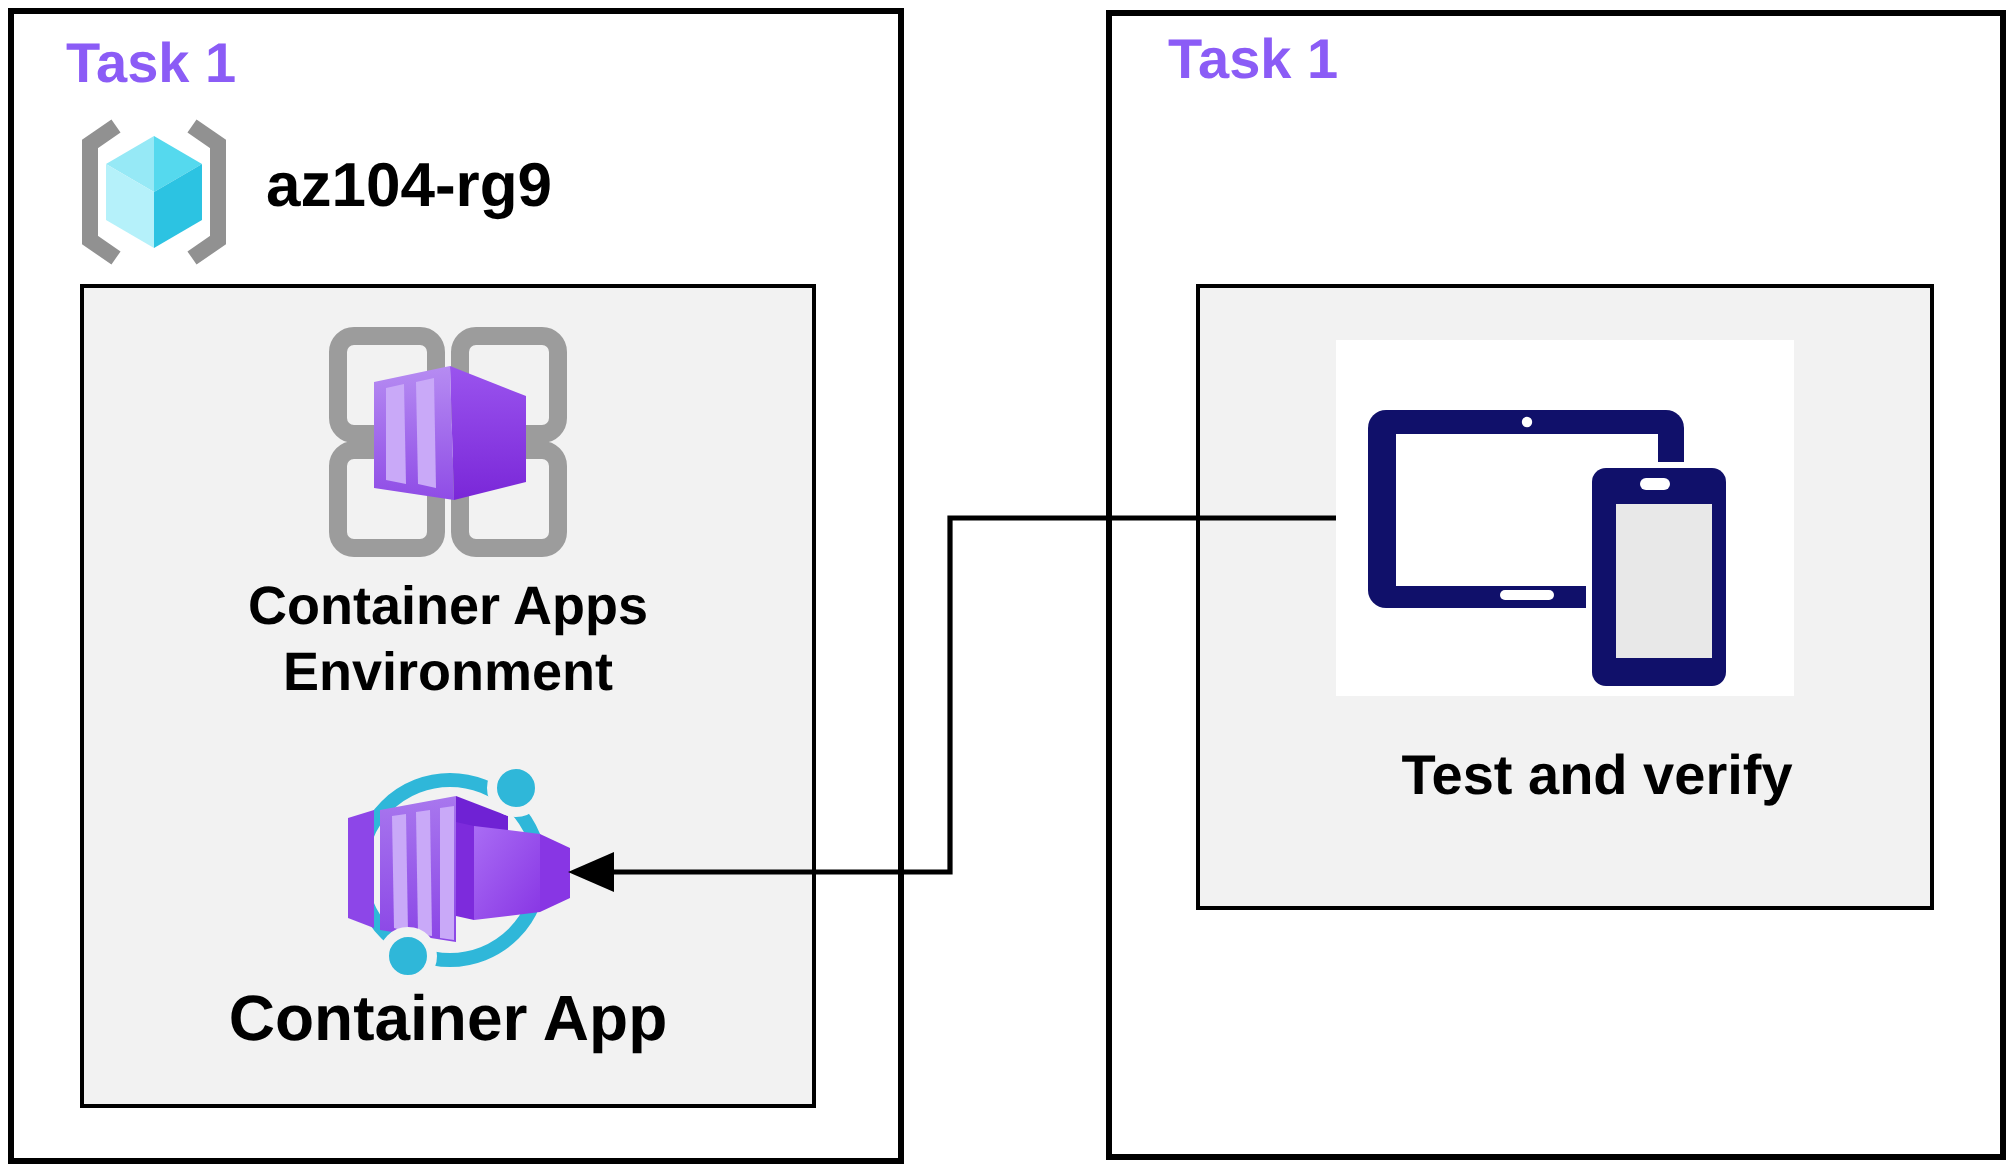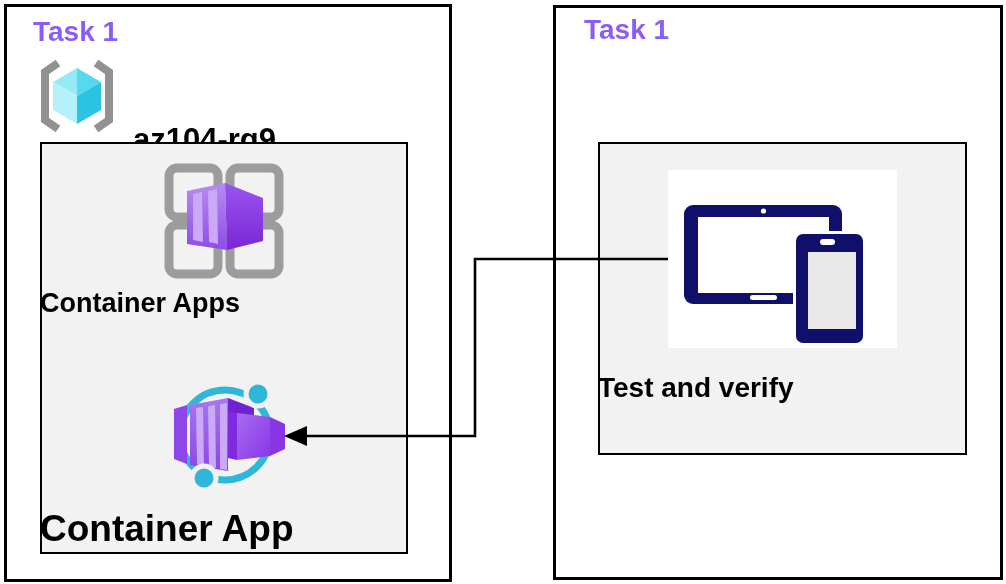--- a/index.html
+++ b/index.html
@@ -17,29 +17,29 @@
     white-space:nowrap;line-height:32px;
   }
   #task1-title{left:30px;top:13px}
   #task2-title{left:584px;top:14px}
   .panel{
     position:absolute;background:#F2F2F2;border:2px solid #000;box-sizing:border-box;
   }
   #task1-panel{left:40px;top:142px;width:368px;height:412px}
   #task2-panel{left:598px;top:142px;width:369px;height:313px}
   .node-label{
-    position:absolute;font-weight:bold;color:#000;text-align:left;
+    position:absolute;font-weight:bold;color:#000;text-align:center;
     font-size:27px;line-height:33px;white-space:nowrap;
   }
   #env-label{left:40px;top:287px;width:368px}
-  #app-label{left:40px;top:512px;width:368px;font-size:37px}
+  #app-label{left:40px;top:493px;width:368px;font-size:32px}
   #test-label{left:598px;top:371px;width:401px;font-size:28px}
   #rg-name{
     position:absolute;left:133px;top:76px;font-weight:bold;font-size:31px;
-    color:#000;line-height:34px;white-space:nowrap;margin-top:47px;
+    color:#000;line-height:34px;white-space:nowrap;
   }
   .abs{position:absolute}
   #rg-icon{left:33px;top:58px}
   #env-icon{left:162px;top:161px}
   #app-icon{left:172px;top:378px}
   #white-card{left:668px;top:170px;width:229px;height:178px;background:#fff}
   #connector{left:0;top:0;pointer-events:none}
 </style>
 </head>
 <body>
@@ -81,20 +81,21 @@
   </g>
   <g>
     <polygon points="63,22 101,37 101,80 65,89" fill="url(#envSide)"></polygon>
     <polygon points="25,30 63,22 65,89 25,83" fill="url(#envFront)"></polygon>
     <polygon points="31,33 40,31 41,81 31,79" fill="#C9A9F8"></polygon>
     <polygon points="46,30 55,28 56,83 47,81" fill="#C9A9F8"></polygon>
   </g>
 </svg>
 <div class="node-label" id="env-label">
   <span>Container Apps</span><br>
+  <span>Environment</span>
 </div>
 
 <svg class="abs" id="app-icon" width="115" height="115" viewBox="0 0 115 115">
   <defs>
     <linearGradient id="appFront" x1="0" y1="0" x2="0" y2="1">
       <stop offset="0" stop-color="#A877EE"></stop>
         <stop offset="1" stop-color="#8B46E6"></stop>
     </linearGradient>
     <linearGradient id="appRight" x1="0" y1="0" x2="1" y2="1">
       <stop offset="0" stop-color="#A96CF4"></stop>

